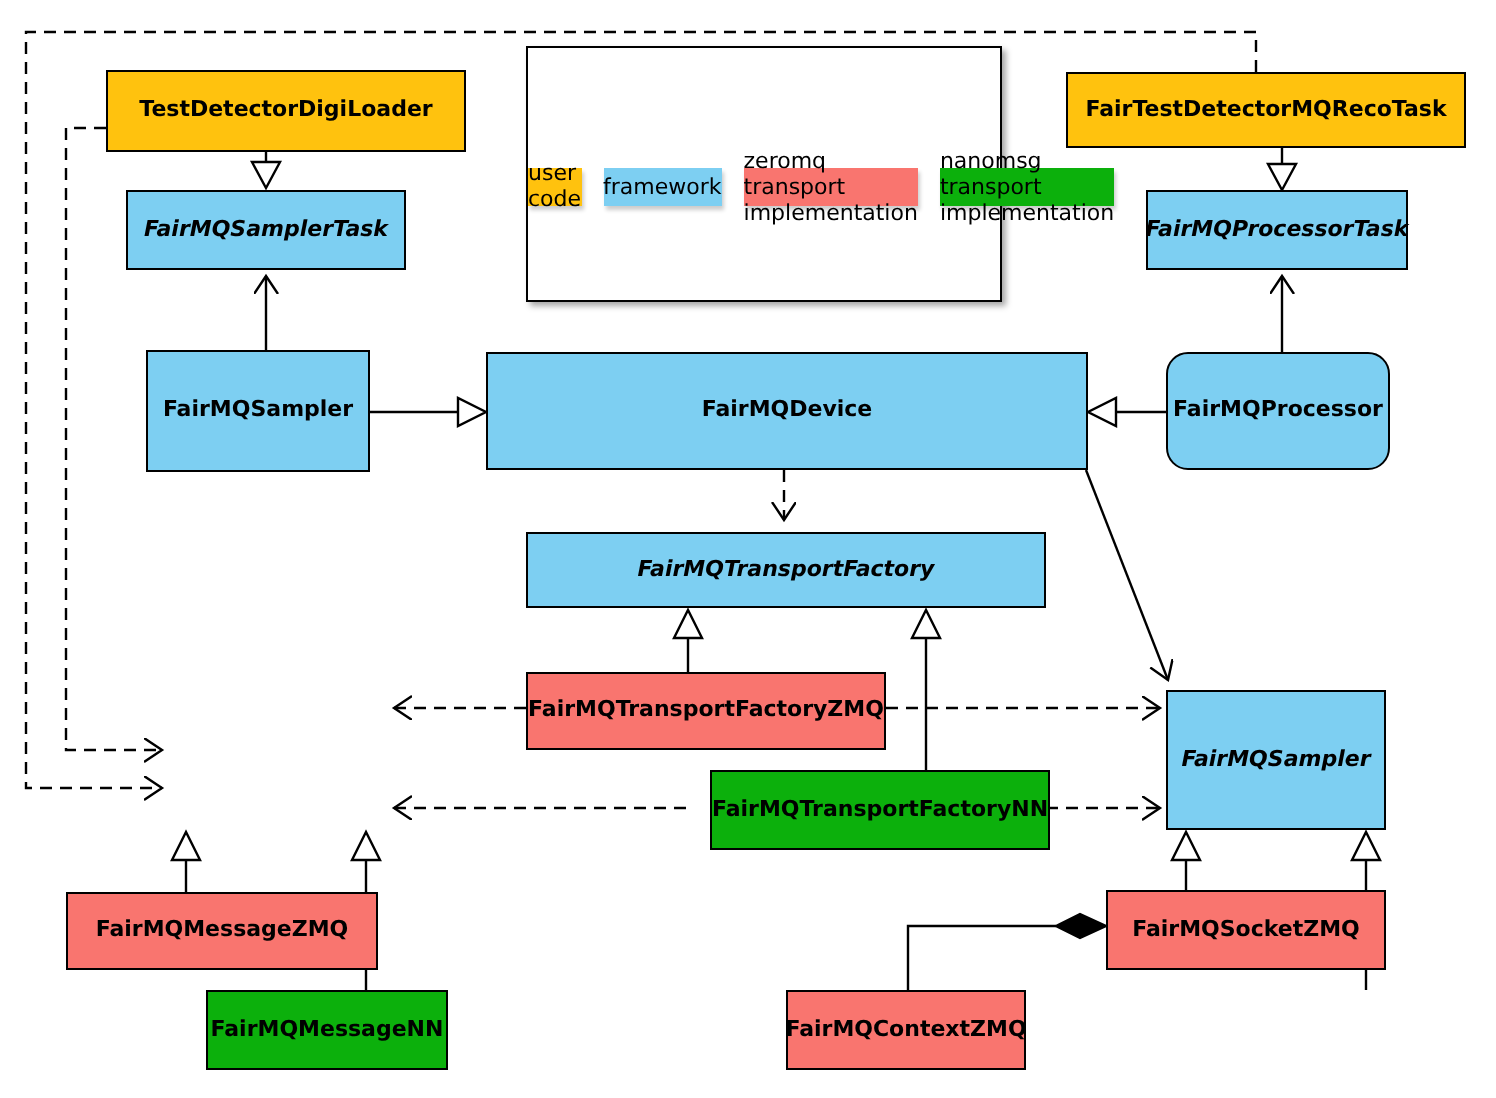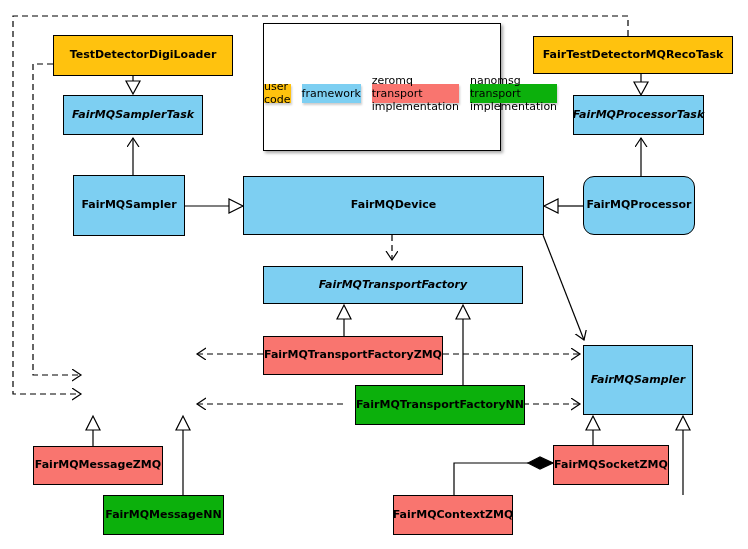--- a/index.html
+++ b/index.html
@@ -167,24 +167,24 @@
 
   <div class="node cat-user" style="left:533px;top:36px;width:200px;height:38px;">FairTestDetectorMQRecoTask</div>
 
   <div class="node cat-framework abstract" style="left:263px;top:266px;width:260px;height:38px;">FairMQTransportFactory</div>
 
   <div class="node cat-zeromq" style="left:263px;top:336px;width:180px;height:39px;">FairMQTransportFactoryZMQ</div>
 
   <div class="node cat-nanomsg" style="left:343px;top:385px;width:170px;height:40px;margin-left:12px;">FairMQTransportFactoryNN</div>
 
 
-  <div class="node cat-zeromq" style="left:33px;top:446px;width:130px;height:39px;">FairMQMessageZMQ</div>
+  <div class="node cat-zeromq" style="left:33px;top:446px;width:156px;height:39px;">FairMQMessageZMQ</div>
 
   <div class="node cat-nanomsg" style="left:103px;top:495px;width:121px;height:40px;">FairMQMessageNN</div>
 
   <div class="node cat-framework abstract" style="left:583px;top:345px;width:110px;height:70px;">FairMQSampler</div>
 
-  <div class="node cat-zeromq" style="left:553px;top:445px;width:116px;height:40px;">FairMQSocketZMQ</div>
+  <div class="node cat-zeromq" style="left:553px;top:445px;width:140px;height:40px;">FairMQSocketZMQ</div>
 
 
   <div class="node cat-zeromq" style="left:393px;top:495px;width:120px;height:40px;">FairMQContextZMQ</div>
 
 </div>
 
 </body></html>

